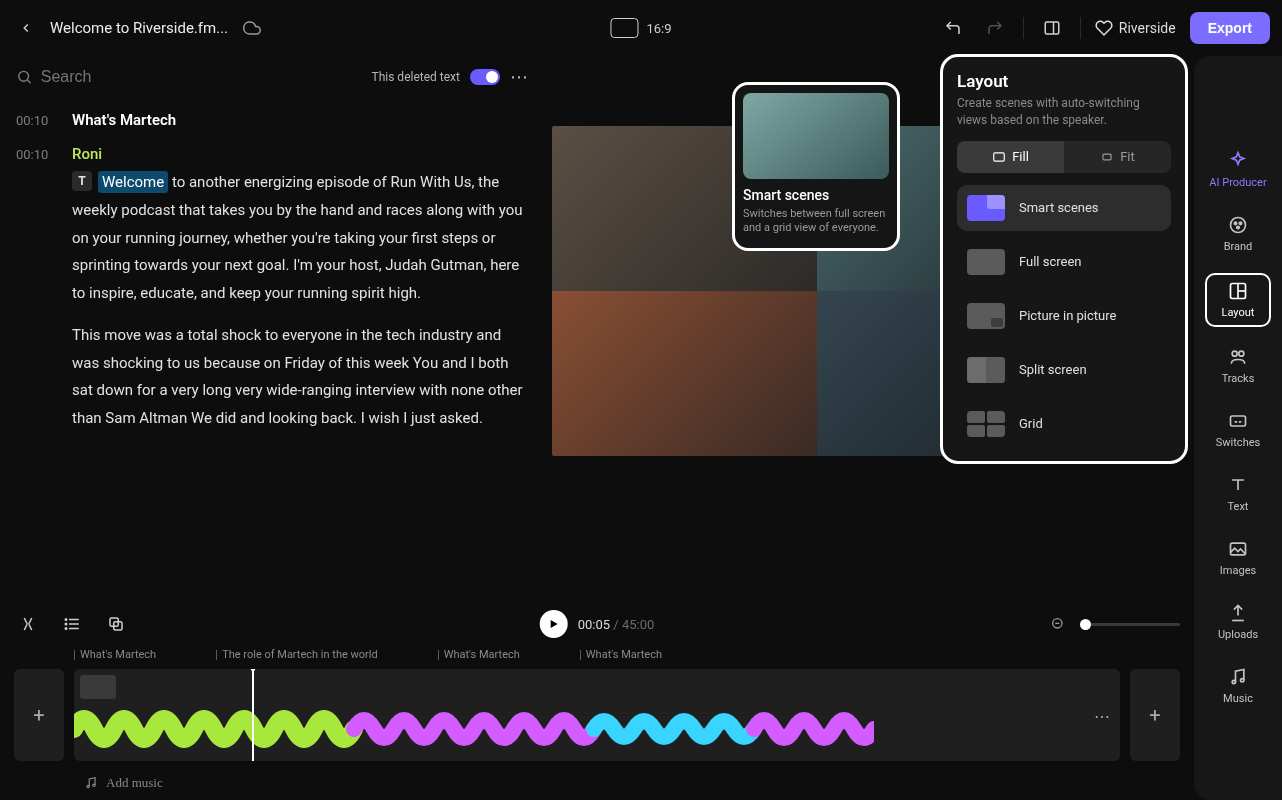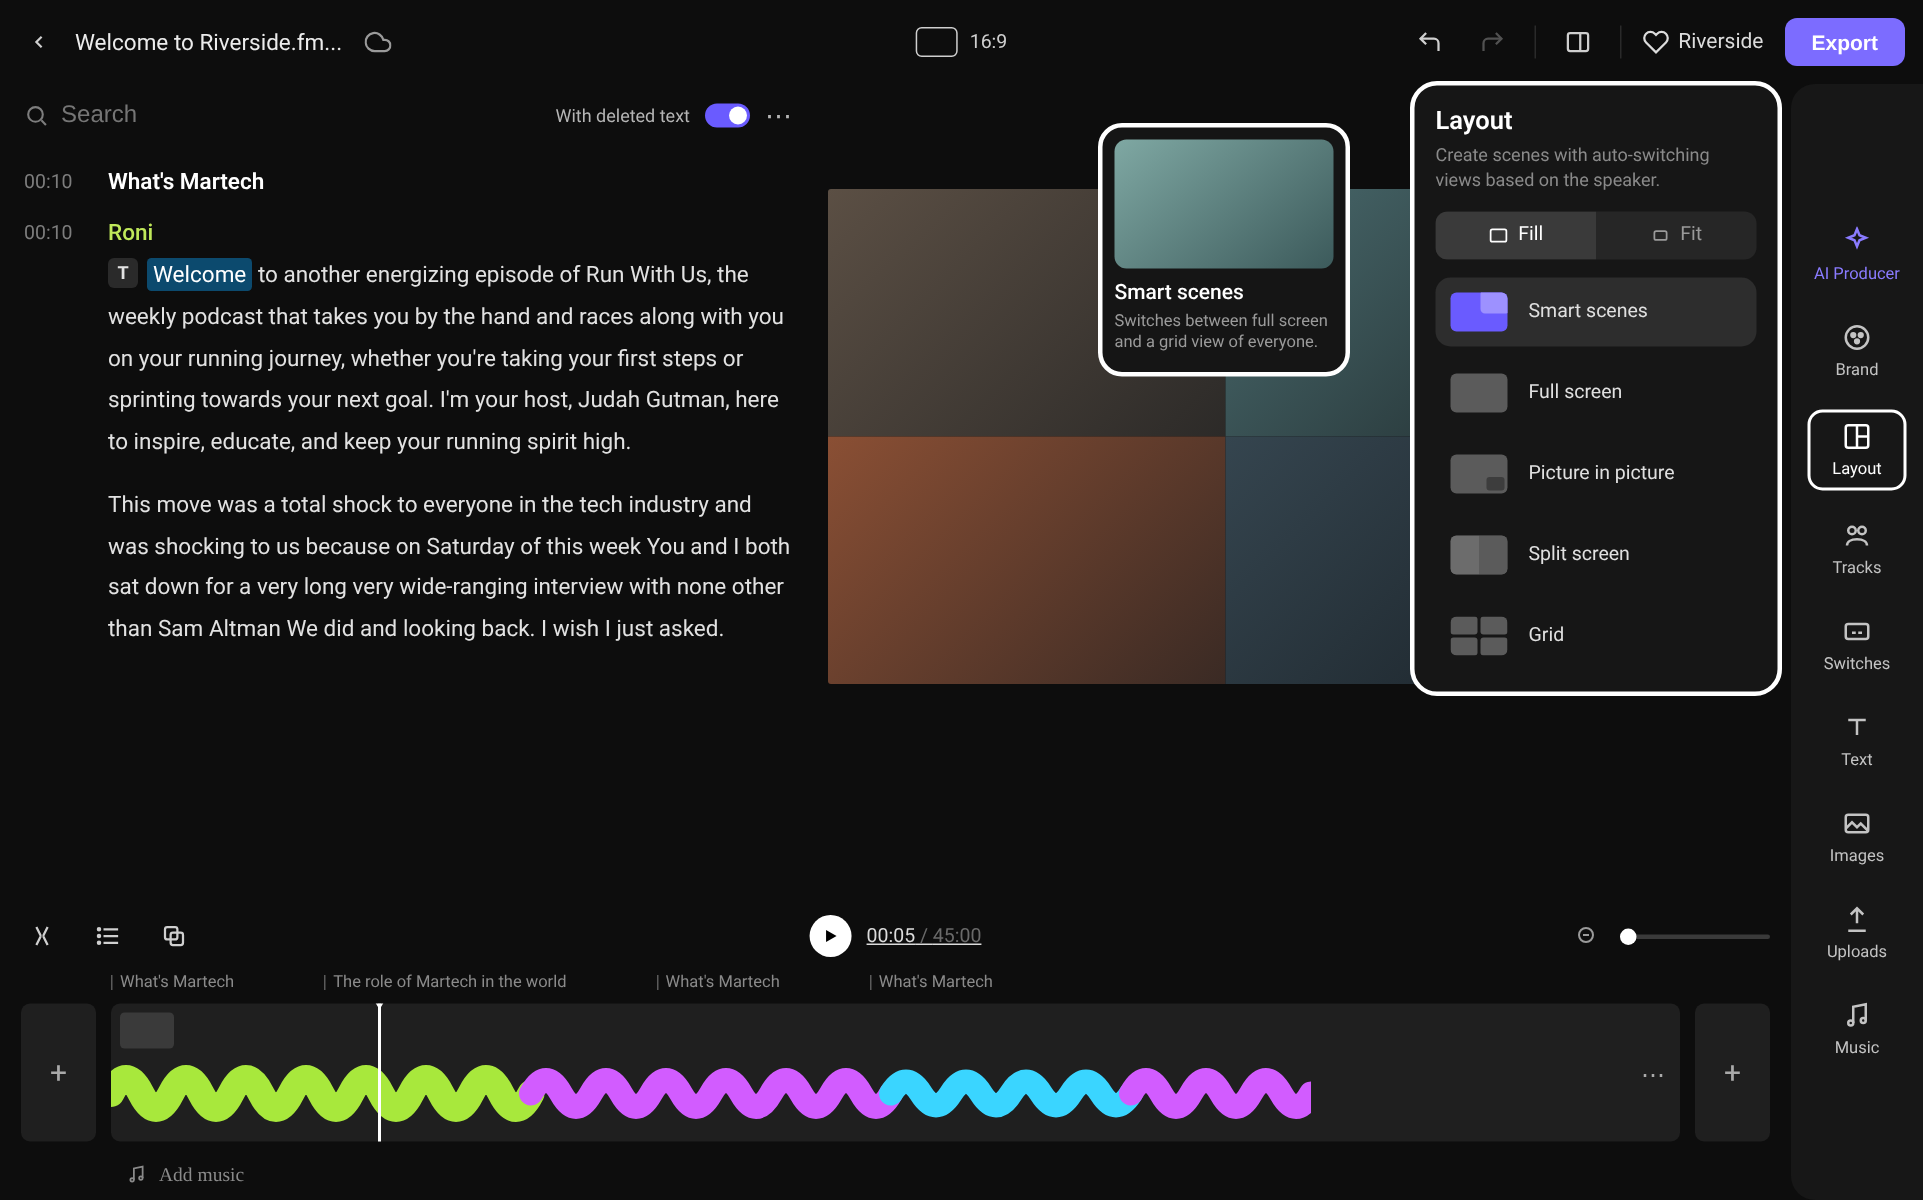--- a/index.html
+++ b/index.html
@@ -195,21 +195,21 @@
     background:#0d0d0d;
     padding:10px 14px;
   }
   .tl-top{
     display:flex;align-items:center;gap:14px;height:28px;
   }
   .tl-tools{display:flex;gap:16px;}
   .tl-center{position:absolute;left:50%;transform:translateX(-50%);display:flex;align-items:center;gap:10px;}
   .play-btn{width:28px;height:28px;border-radius:50%;background:#fff;display:flex;align-items:center;justify-content:center;cursor:pointer;}
   .play-btn svg{width:12px;height:12px;}
-  .tl-time{font-size:13px;color:#dcdcdc;text-decoration:underline;}
+  .tl-time{font-size:13px;color:#dcdcdc;}
   .tl-time .dur{color:#6a6a6a;}
   .tl-zoom{margin-left:auto;display:flex;align-items:center;gap:8px;}
   .zoom-track{width:100px;height:3px;background:#3a3a3a;border-radius:2px;position:relative;}
   .zoom-thumb{position:absolute;left:0;top:-4px;width:11px;height:11px;background:#fff;border-radius:50%;}
 
   .tl-chapters{display:flex;gap:60px;margin-top:10px;font-size:11px;color:#8a8a8a;padding-left:60px;}
   .tl-chapters span{position:relative;padding-left:6px;}
   .tl-chapters span::before{content:"";position:absolute;left:0;top:2px;width:1px;height:10px;background:#5a5a5a;}
 
   .tl-body{display:flex;align-items:center;gap:10px;margin-top:8px;}
@@ -294,38 +294,38 @@
 <div class="main">
   <div class="left-pane">
     <div class="search-row">
       <div class="search-input-wrap">
         <svg width="18" height="18" viewBox="0 0 24 24" fill="none" stroke="#7d7d7d" stroke-width="2">
             <circle cx="11" cy="11" r="7"></circle>
             <line x1="21" y1="21" x2="16.65" y2="16.65"></line>
           </svg>
         <input class="search-input" placeholder="Search" style="">
       </div>
-      <span class="deleted-text">With deleted text</span>
+      <span class="deleted-text">This deleted text</span>
       <div class="toggle"></div>
       <span class="ellipsis">⋯</span>
     </div>
 
     <div class="transcript">
       <div class="tr-row">
         <div class="tr-time">00:10</div>
         <div class="tr-title">What's Martech</div>
       </div>
       <div class="tr-row">
         <div class="tr-time">00:10</div>
         <div style="flex:1;">
           <div class="tr-speaker">Roni</div>
           <div class="tr-body">
             <span class="tr-t-icon">T</span><span class="hl">Welcome</span><span> to another energizing episode of Run With Us, the weekly podcast that takes you by the hand and races along with you on your running journey, whether you're taking your first steps or sprinting towards your next goal. I'm your host, Judah Gutman, here to inspire, educate, and keep your running spirit high.</span>
           </div>
-          <div class="tr-body tr-body-2">This move was a total shock to everyone in the tech industry and was shocking to us because on Saturday of this week You and I both sat down for a very long very wide-ranging interview with none other than Sam Altman We did and looking back. I wish I just asked.</div>
+          <div class="tr-body tr-body-2">This move was a total shock to everyone in the tech industry and was shocking to us because on Friday of this week You and I both sat down for a very long very wide-ranging interview with none other than Sam Altman We did and looking back. I wish I just asked.</div>
         </div>
       </div>
     </div>
   </div>
 
   <div class="preview-pane">
     <div class="preview-grid">
       <div class="cell a"></div>
       <div class="cell b"></div>
       <div class="cell c"></div>

